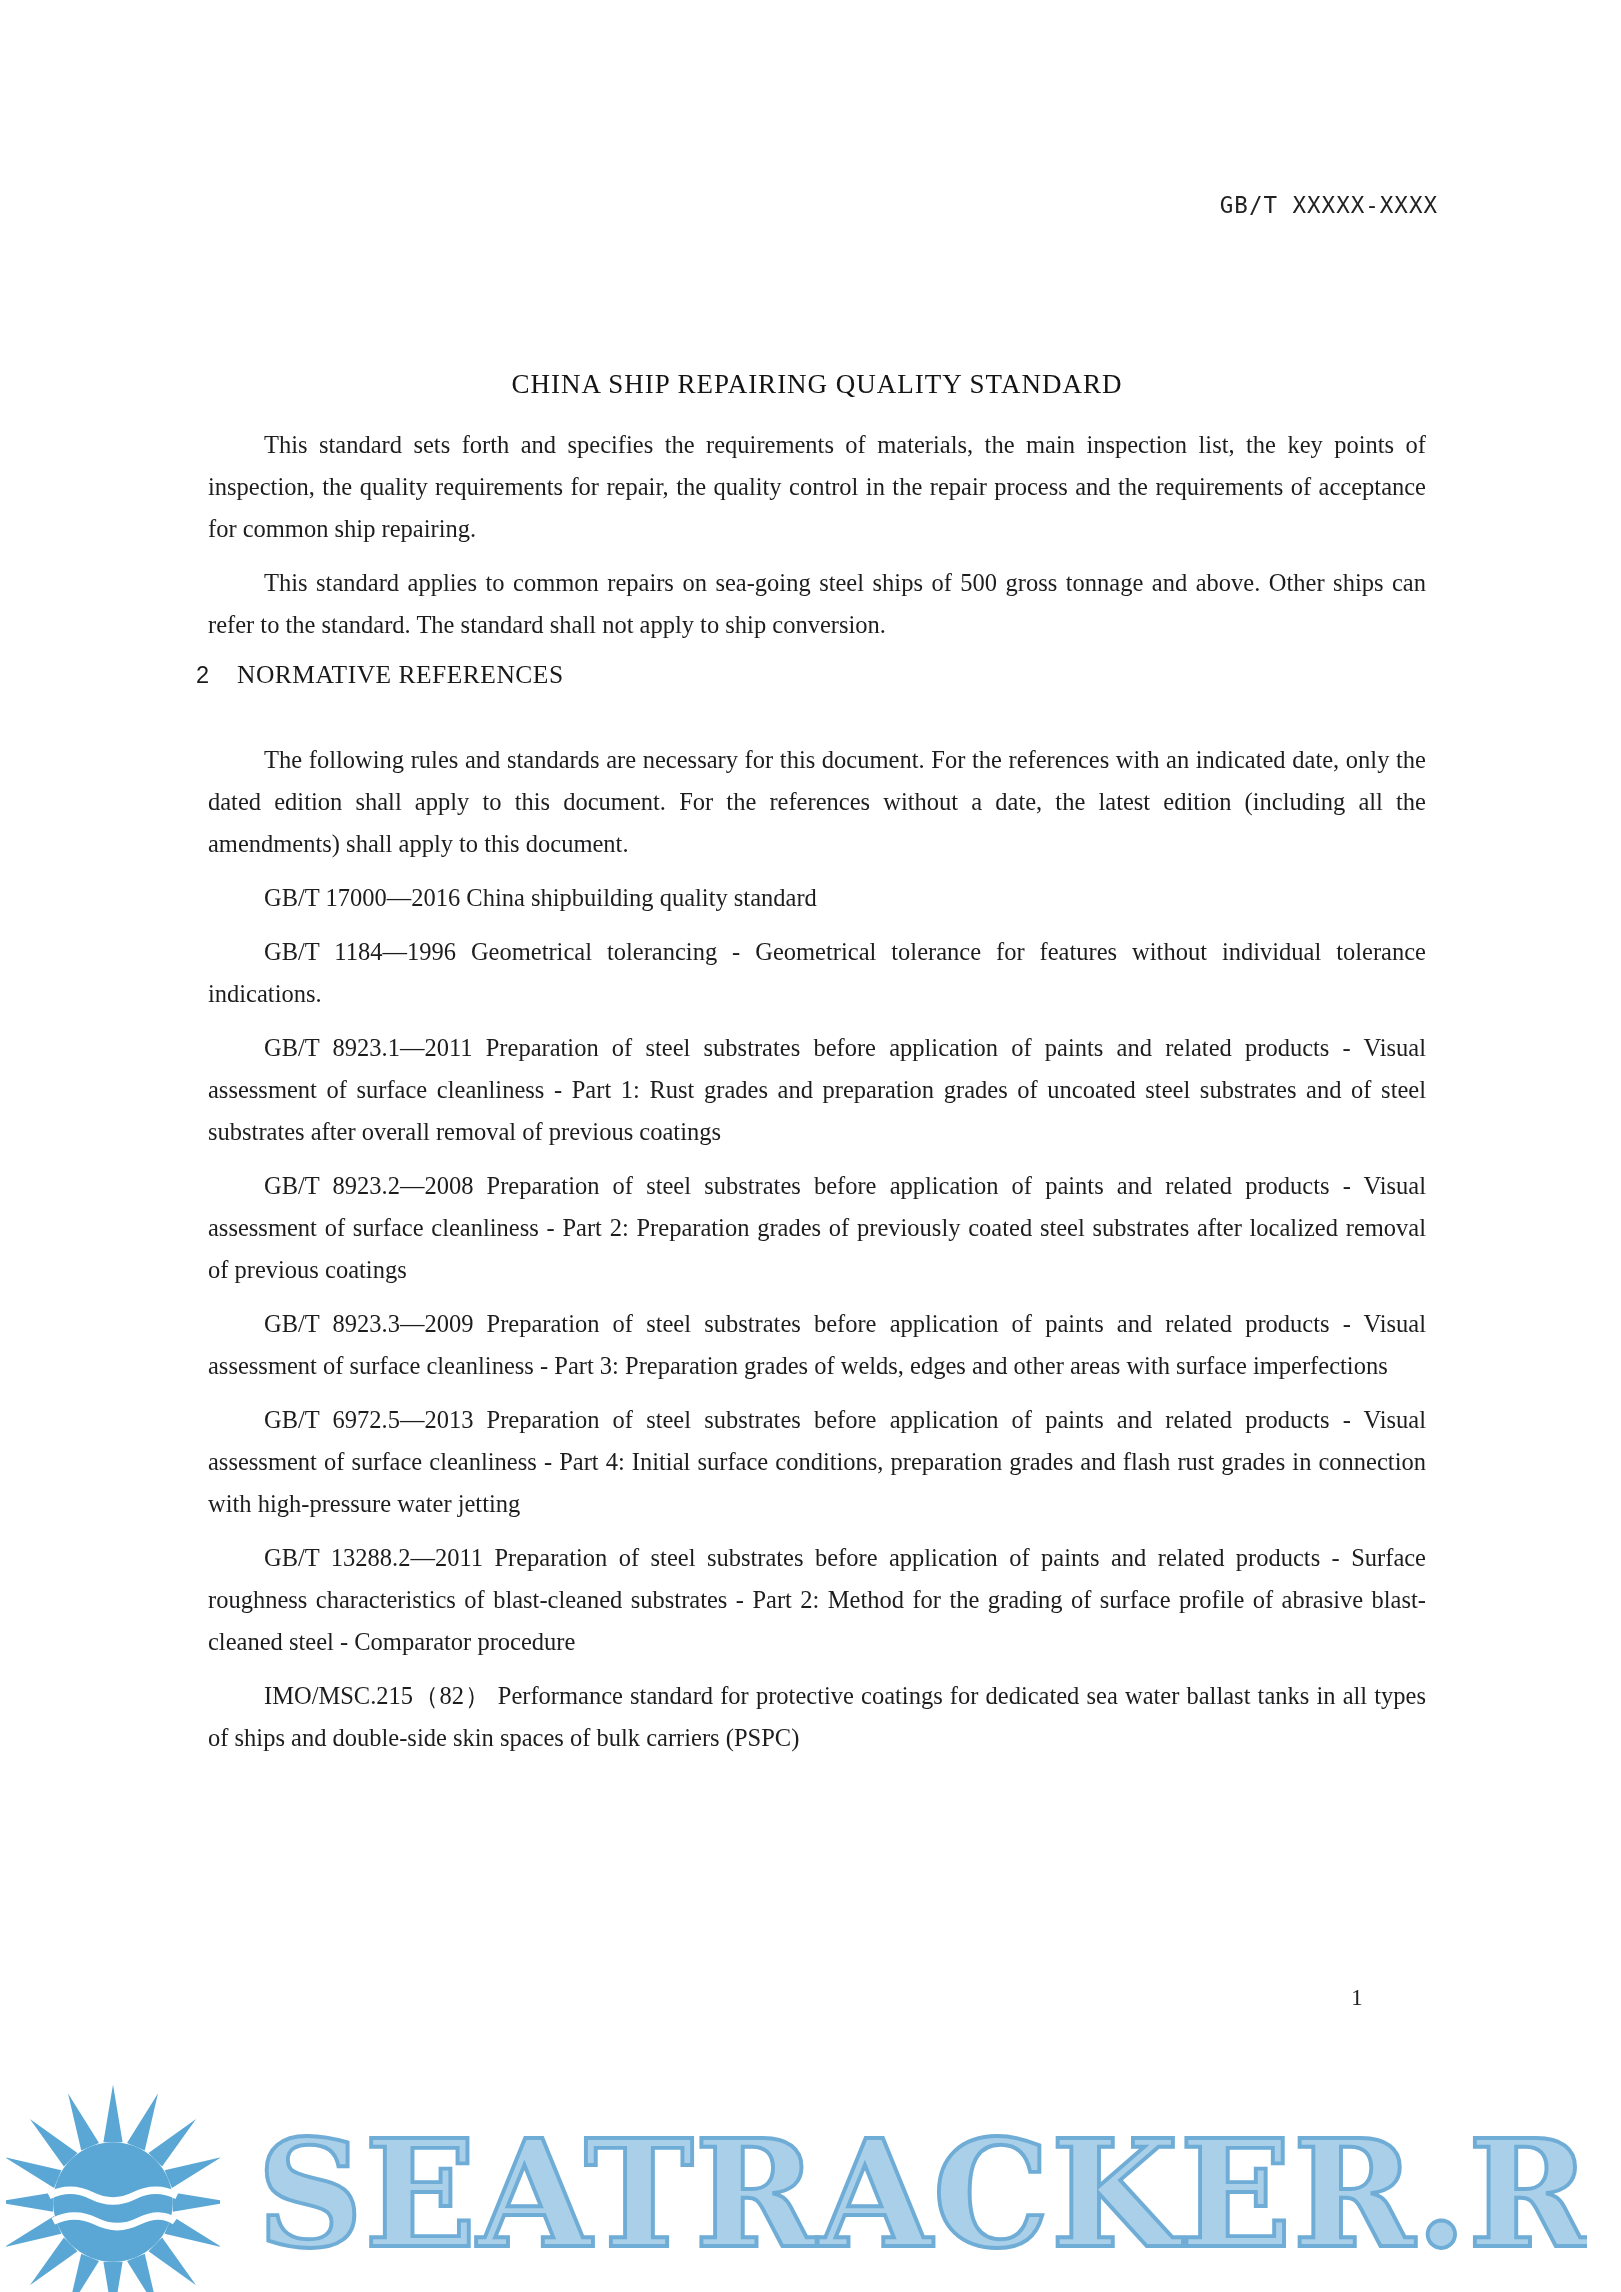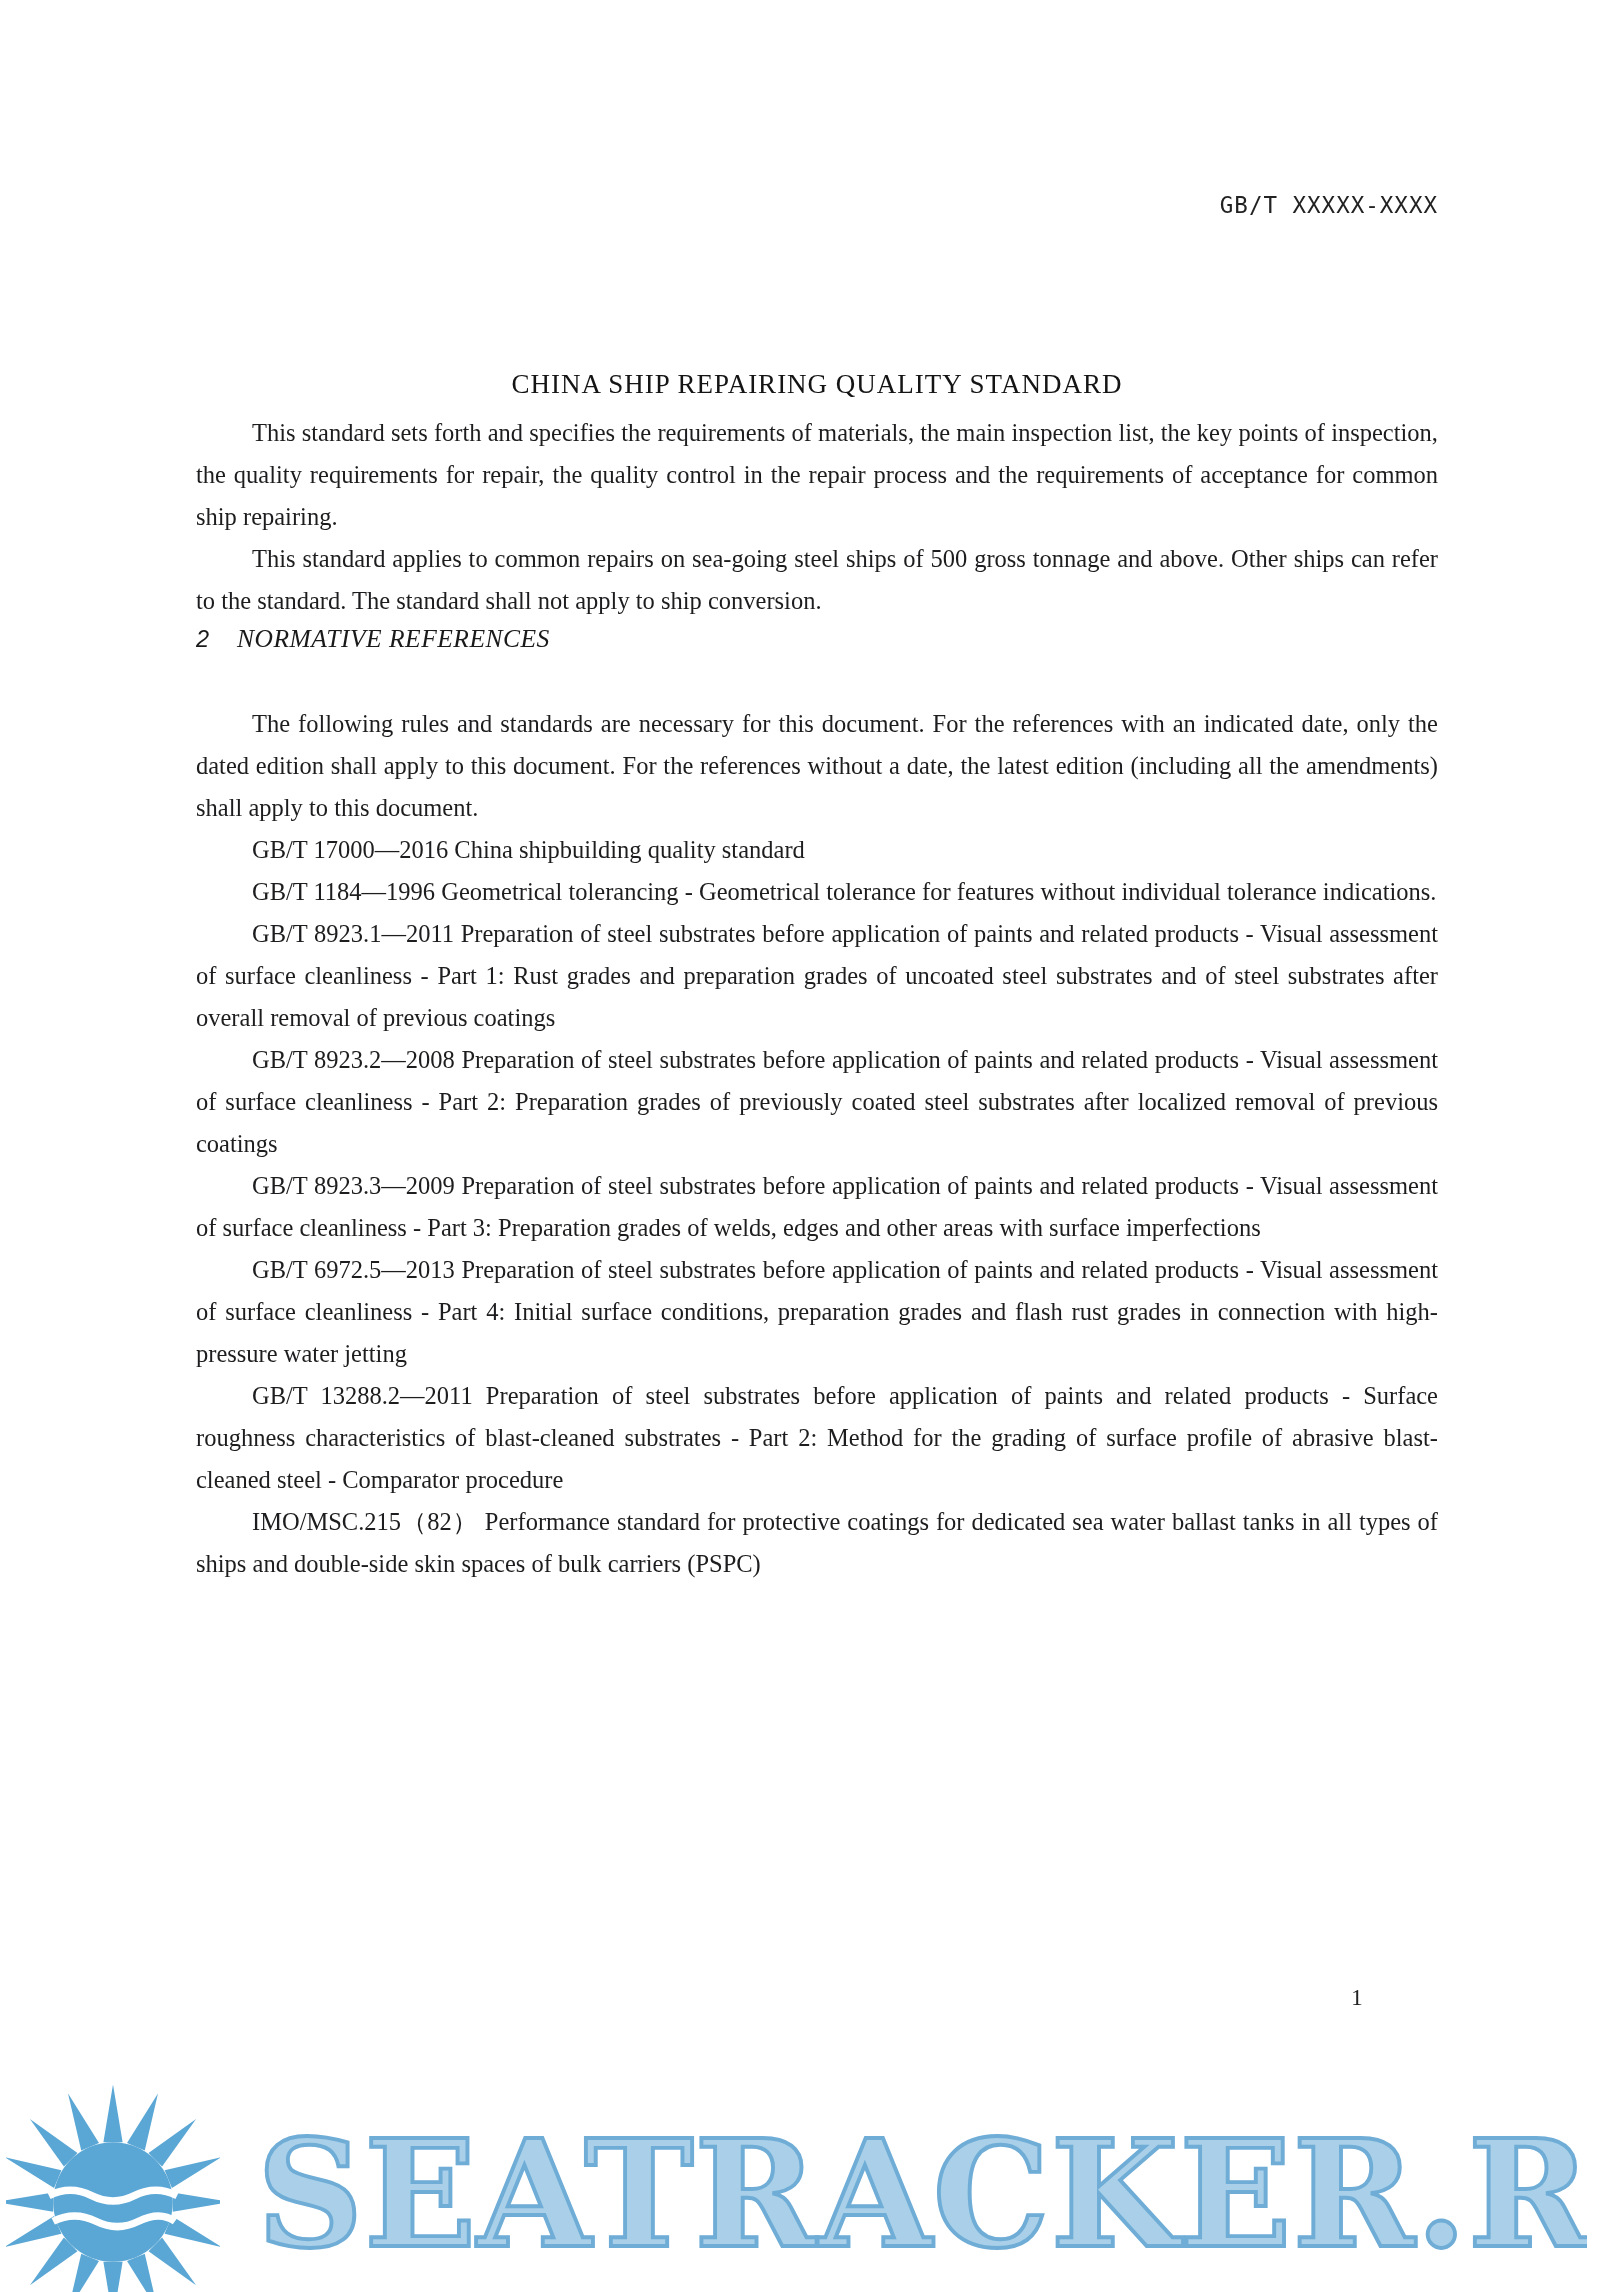--- a/index.html
+++ b/index.html
@@ -39,23 +39,23 @@
     line-height:33px;
     margin:0 0 47px 0;
     color:#1a1a1a;
   }
   h2.sec-heading .sec-num {
     font-family:"Liberation Sans", sans-serif;
     font-size:23.5px;
     margin-right:27.4px;
   }
   .mt-lg { margin-top:94px; }
-  .mt-md { margin-top:53px;font-style:italic; }
+  .mt-md { margin-top:53px; }
   p.body {
-    margin:0;
+    margin:12px;
     font-size:24.5px;
     line-height:42px;
     text-align:justify;
     text-indent:56px;
     color:#1d1d1f;
   }
   .page-number {
     position:absolute;
     left:1351px; top:1984px;
     font-size:23.5px;

